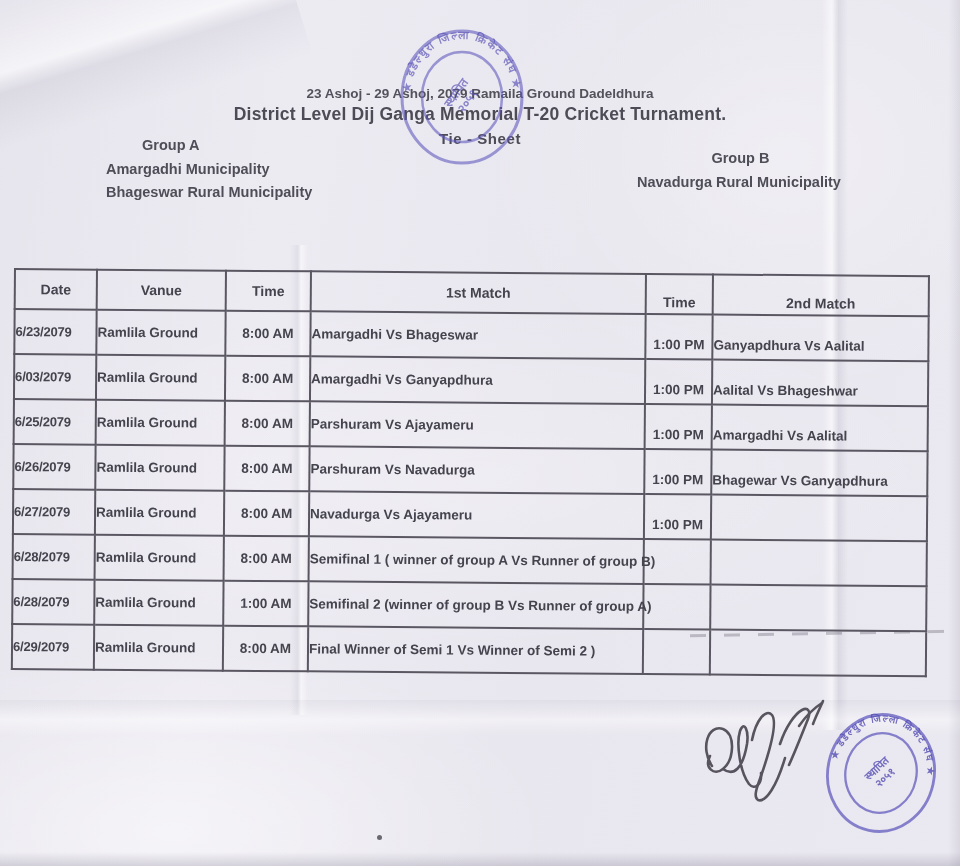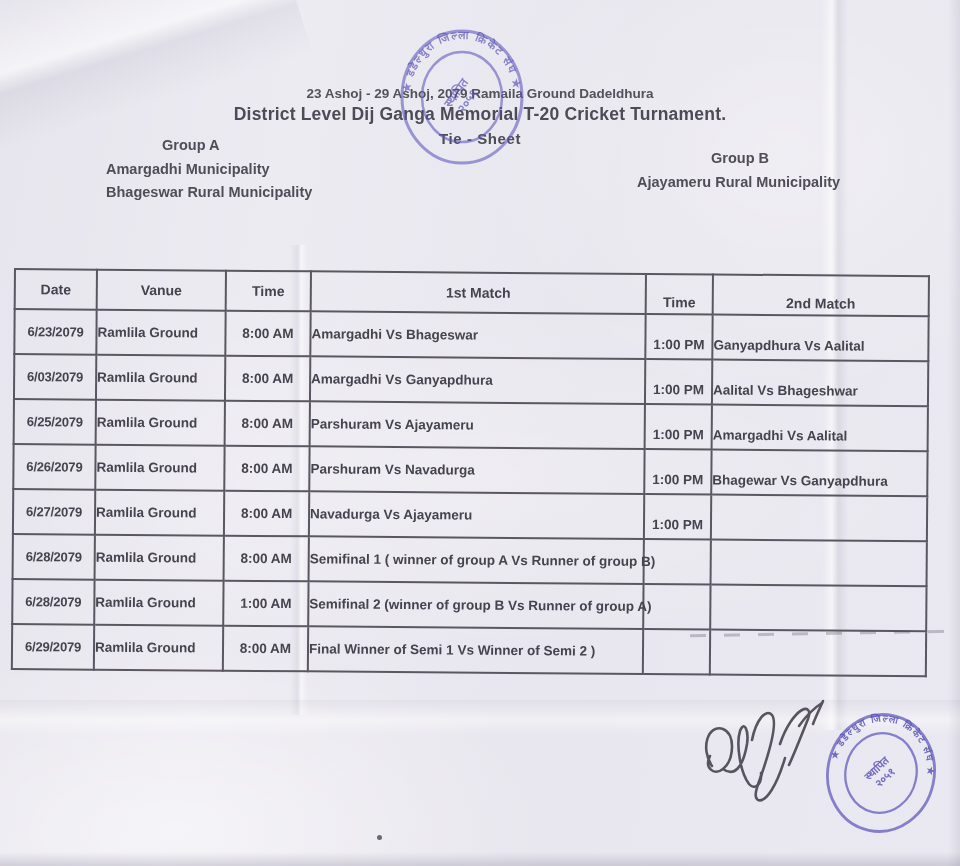--- a/index.html
+++ b/index.html
@@ -31,32 +31,32 @@
 
   .doc-title{position:absolute;top:56px;left:0;width:100%;text-align:center;
     font-size:17.5px;letter-spacing:.2px;color:#4d4b55;margin-top:48px;}
   .doc-subtitle{position:absolute;top:86px;left:0;width:100%;text-align:center;
     font-size:13.5px;color:#53515b;}
   .sheet-label{position:absolute;top:111px;left:0;width:100%;text-align:center;
     font-size:15px;letter-spacing:.6px;color:#4d4b55;margin-top:19px;}
 
   .group{position:absolute;font-size:14.5px;line-height:23.5px;color:#4f4d57;}
   #group-a{left:106px;top:134px;}
-  #group-a .group-label{margin-left:56px;}
+  #group-a .group-label{margin-left:36px;}
   #group-b{left:637px;top:147px;}
   #group-b .group-label{margin-left:3px;text-align:center;}
 
   table.sched{position:absolute;left:14px;top:268px;width:914px;
     border-collapse:collapse;table-layout:fixed;
     transform:rotate(.45deg);transform-origin:0 0;
     font-size:13.5px;color:#45434d;}
   table.sched th,table.sched td{border:2px solid #5a5762;overflow:visible;}
   table.sched th{height:38px;font-size:14px;font-weight:bold;padding:0;}
   table.sched td{height:43px;padding:0;}
-  td.c-date{text-align:center;font-size:13px;letter-spacing:-.2px;}
+  td.c-date{font-size:13px;letter-spacing:-.2px;}
   td.c-venue{text-align:left;padding-left:4px;}
   td.c-time{text-align:center;}
   td.c-match{text-align:left;padding-left:7px;white-space:nowrap;}
   .shift{display:inline-block;transform:translateY(8px);}
 
   .stamp{position:absolute;}
   #stamp-top{left:378px;top:8px;}
   #stamp-bottom{left:806px;top:694px;transform:rotate(12deg);}
   .sig{position:absolute;left:696px;top:698px;}
   #ink-dot{position:absolute;left:377px;top:835px;width:5px;height:5px;border-radius:50%;
@@ -76,21 +76,21 @@
 <div class="doc-subtitle">23 Ashoj - 29 Ashoj, 2079 Ramaila Ground Dadeldhura</div>
 <div class="sheet-label">Tie - Sheet</div>
 
 <div class="group" id="group-a">
   <div class="group-label">Group A</div>
   <div>Amargadhi Municipality</div>
   <div>Bhageswar Rural Municipality</div>
 </div>
 <div class="group" id="group-b">
   <div class="group-label">Group B</div>
-  <div>Ajayameru Rural Municipality</div>
+  <div>Navadurga Rural Municipality</div>
 </div>
 
 <table class="sched">
   <colgroup>
     <col style="width:82px">
       <col style="width:129px">
       <col style="width:85px">
     <col style="width:335px">
       <col style="width:67px">
       <col style="width:216px">

